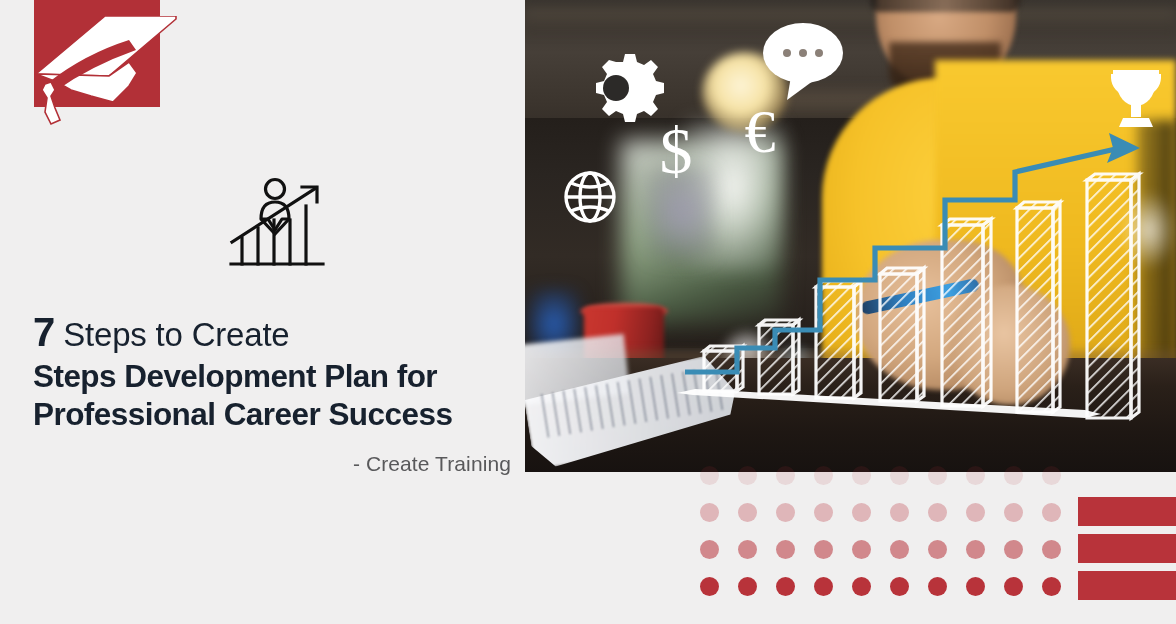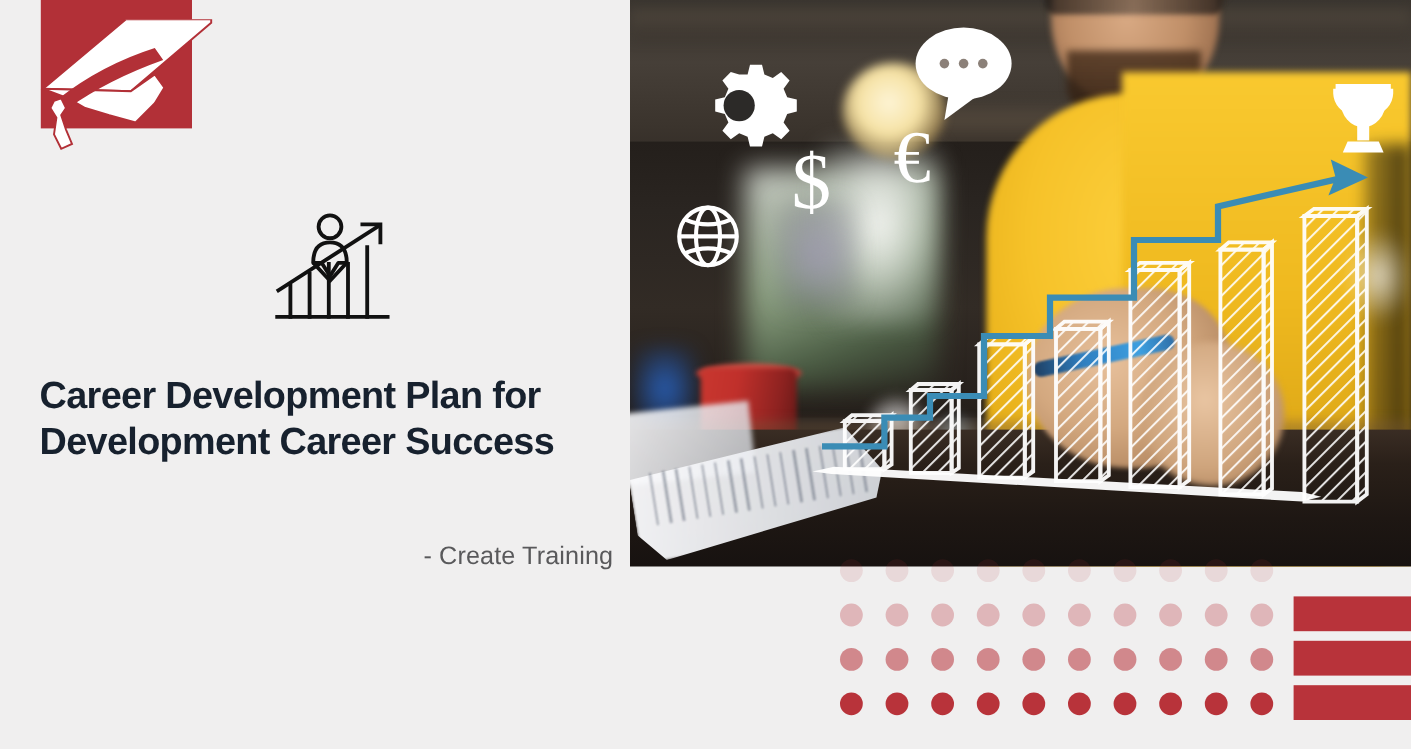--- a/index.html
+++ b/index.html
@@ -162,22 +162,25 @@
         <line x1="78" y1="88" x2="78" y2="30"></line>
         <path d="M4,66 L88,12"></path>
         <path d="M74,11 L89,11 L89,26"></path>
       </g>
       <circle cx="47" cy="13" r="9.5" fill="none" stroke="#111" stroke-width="3.2"></circle>
       <path d="M33,43 Q33,26 47,26 Q61,26 61,43 L54,43 L47,54 L40,43 Z" fill="none" stroke="#111" stroke-width="3.2" stroke-linejoin="round"></path>
       <path d="M33,43 L47,58 L61,43" fill="none" stroke="#111" stroke-width="3.2" stroke-linejoin="round"></path>
     </svg>
 
     <div class="headline">
-      <div class="h-line2">Career Development Plan for</div>
-      <div class="h-line3">Development Career Success</div>
+      <div class="h-line1">
+        <span class="num">7</span><span> Steps to Create</span>
+      </div>
+      <div class="h-line2">Steps Development Plan for</div>
+      <div class="h-line3">Professional Career Success</div>
     </div>
 
     <div class="attribution">- Create Training</div>
   </div>
 
   <div class="photo">
     <div class="photo-bg">
       <div class="p-ceiling"></div>
       <div class="p-ceilbeam"></div>
       <div class="p-ceilbeam2"></div>

